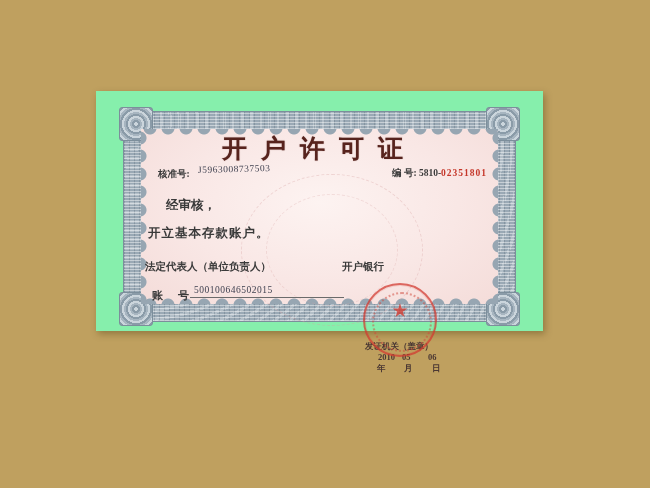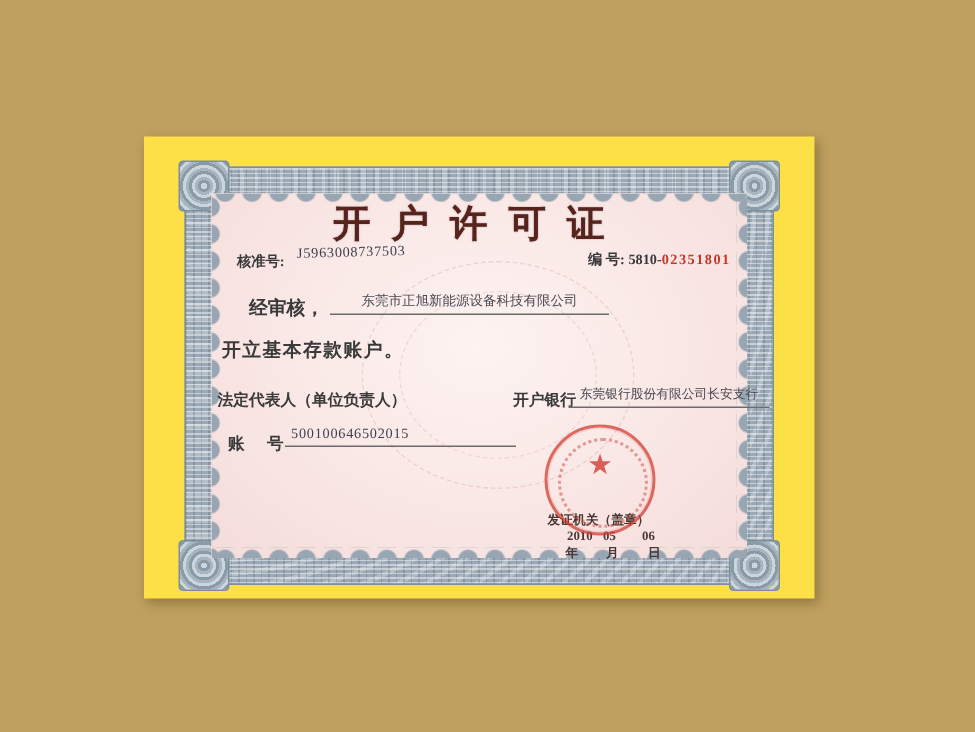--- a/index.html
+++ b/index.html
@@ -3,22 +3,22 @@
 <meta charset="utf-8">
 <style>
   html,body{margin:0;padding:0;}
   body{
     width:650px;height:488px;overflow:hidden;
     background:#BFA05F;
     font-family:"Liberation Serif","DejaVu Serif",serif;
     position:relative;
   }
   .paper{
-    position:absolute;left:96px;top:91px;width:447px;height:308px;
-    background:#fde047;
+    position:absolute;left:96px;top:91px;width:447px;height:240px;
+    background:#86efac;
     box-shadow:2px 3px 7px rgba(60,45,10,.35);
   }
   .frame-band{
     position:absolute;left:27px;top:20px;right:27px;bottom:9px;
     background-color:#9AA9B5;
     border:1px solid #7C8E9B;
     background-image:
       repeating-linear-gradient(0deg, rgba(255,255,255,.45) 0 1px, transparent 1px 3px),
       repeating-linear-gradient(90deg, rgba(92,110,124,.35) 0 1px, transparent 1px 5px),
       repeating-radial-gradient(circle at 9px 9px, rgba(255,255,255,.25) 0 3px, transparent 3px 9px);
@@ -117,27 +117,25 @@
   <div class="abs title">开户许可证</div>
 
   <div class="abs lbl approval-label">核准号:</div>
   <div class="abs approval-value">J5963008737503</div>
 
   <div class="abs serial-group">
     <span class="lbl">编 号:</span><span class="lbl"> 5810-</span><span class="serial-number">02351801</span>
   </div>
 
   <div class="abs lbl row-examined">经审核，</div>
-  <div class="abs uline company-line">东莞市正旭新能源设备科技有限公司</div>
 
   <div class="abs lbl open-text">开立基本存款账户。</div>
 
   <div class="abs lbl legalrep-label">法定代表人（单位负责人）</div>
   <div class="abs lbl bank-label">开户银行</div>
-  <div class="abs uline bank-name">东莞银行股份有限公司长安支行</div>
 
   <div class="abs lbl account-label">账　号</div>
   <div class="abs uline account-line">500100646502015</div>
 
   <div class="abs stamp-text issuer-label">发证机关（盖章）</div>
   <div class="abs stamp-text date-y">2010</div>
   <div class="abs stamp-text date-m">05</div>
   <div class="abs stamp-text date-d">06</div>
   <div class="abs stamp-text unit-y">年</div>
   <div class="abs stamp-text unit-m">月</div>

